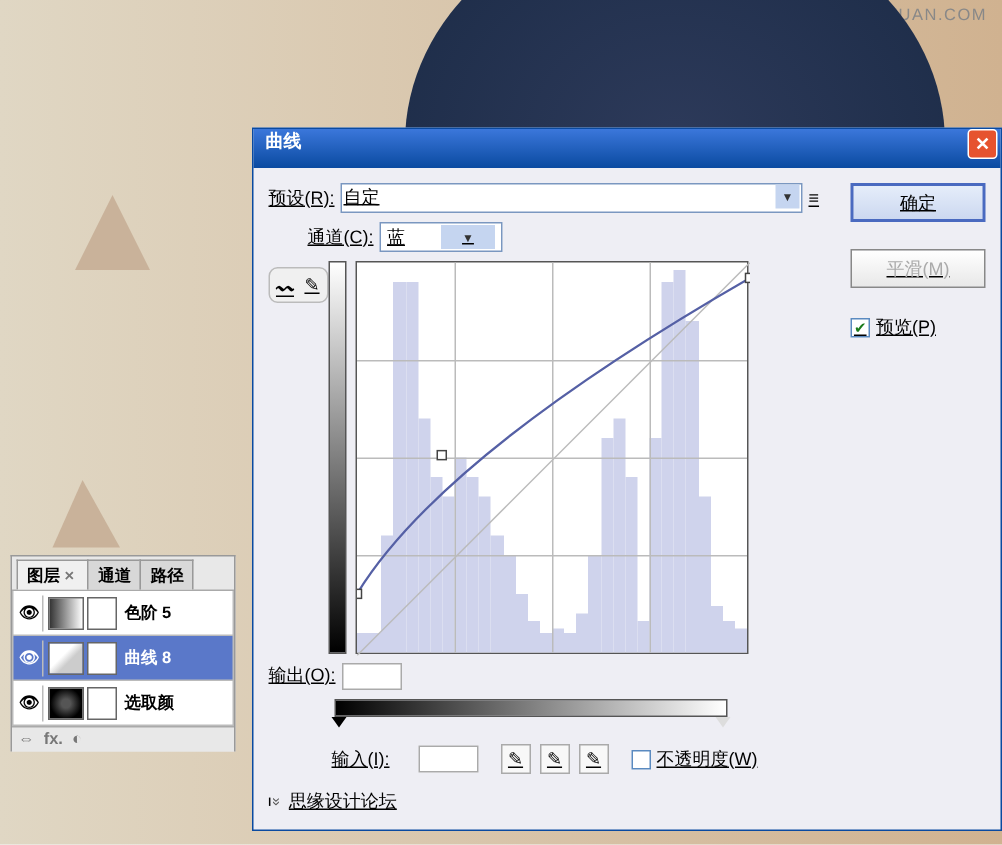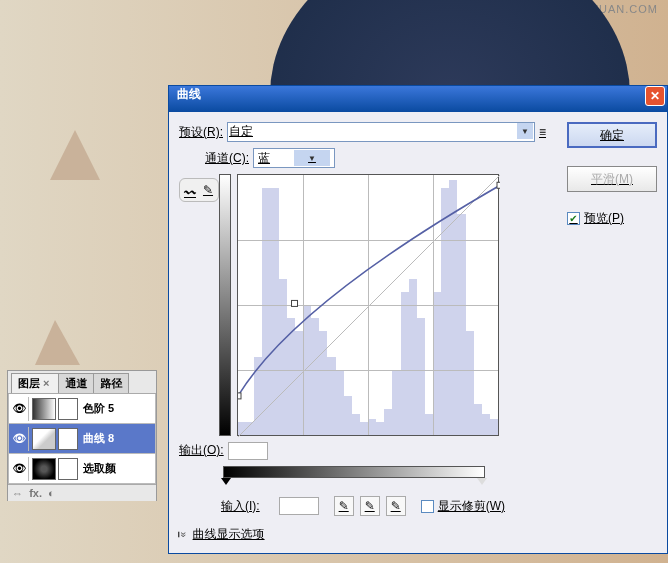--- a/index.html
+++ b/index.html
@@ -458,27 +458,27 @@
       <div class="bottom-row">
         <span>输入(I):</span>
         <div class="io-input"></div>
         <div class="eyedroppers">
           <div class="eyedrop">✎</div>
           <div class="eyedrop">✎</div>
           <div class="eyedrop">✎</div>
         </div>
         <div class="checkbox-row">
           <div class="checkbox"></div>
-          <span>显示修剪(W)</span>
+          <span>不透明度(W)</span>
         </div>
       </div>
 
       <div class="expand-row">
         <span class="expand-arrow">»</span>
-        <span>曲线显示选项</span>
+        <span>思缘设计论坛</span>
       </div>
     </div>
 
     <div class="right-col">
       <div class="btn primary">确定</div>
       <div style="height:6px"></div>
       <div class="btn disabled">平滑(M)</div>
       <div style="height:6px"></div>
       <div class="checkbox-row">
         <div class="checkbox">✔</div>

